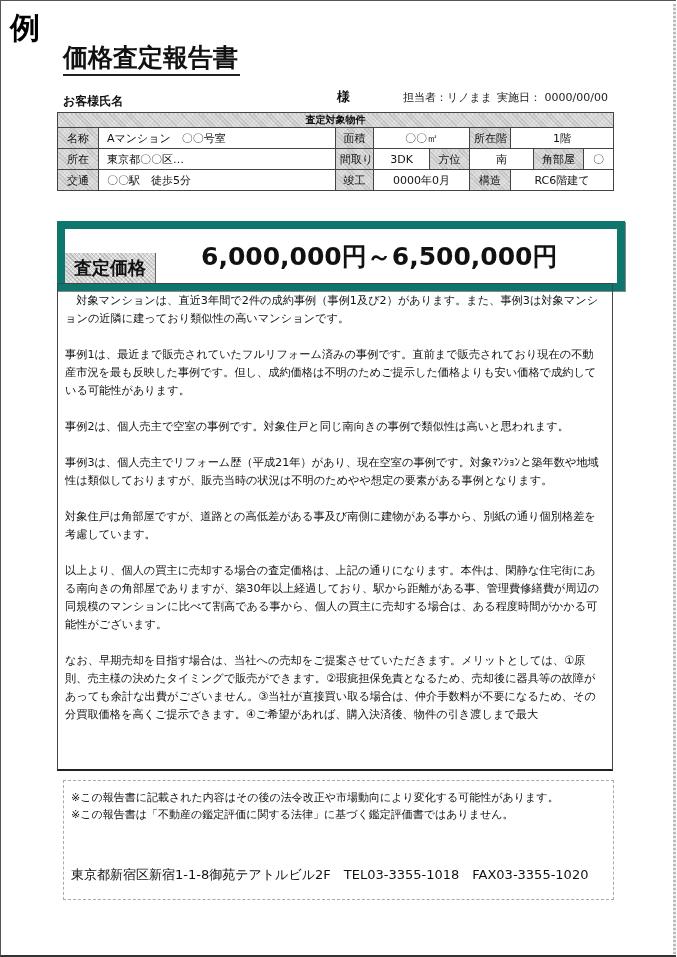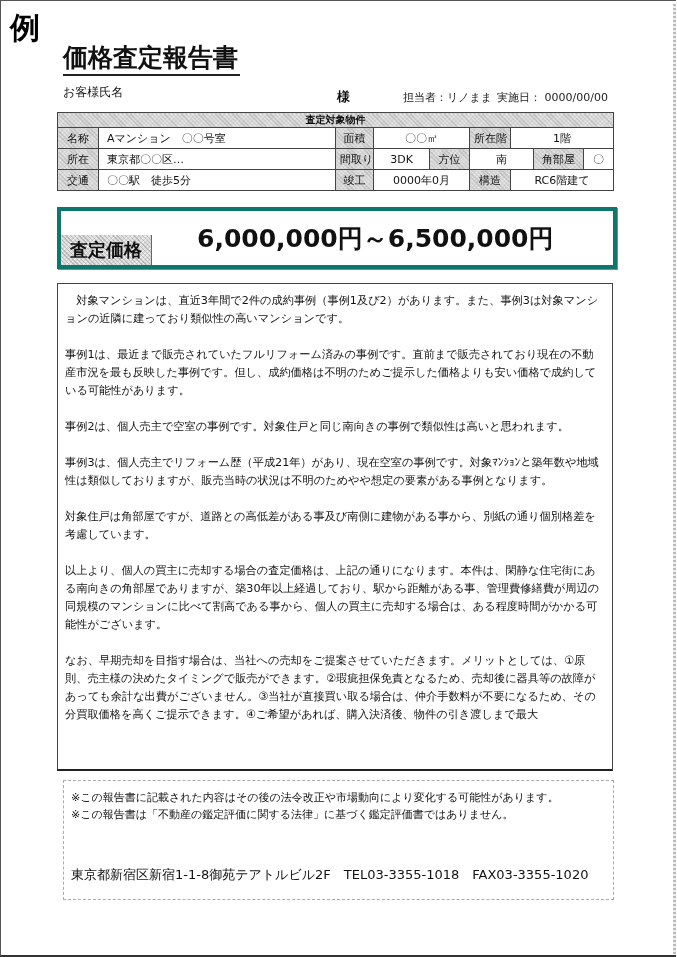--- a/index.html
+++ b/index.html
@@ -23,38 +23,38 @@
     margin-top: 24px;
   }
   .rei {
     position: absolute; left: 10px; top: 8px; font-size: 30px; font-weight: bold;
     letter-spacing: -1px; color: #000;
   }
   .title {
     position: absolute; left: 63px; top: 42px; font-size: 25px; font-weight: bold;
     border-bottom: 2px solid #222; line-height: 32px; padding-right: 2px;
   }
-  .customer-label { position: absolute; left: 63px; top: 84px; font-size: 12px; font-weight: normal; }
+  .customer-label { position: absolute; left: 63px; top: 93px; font-size: 12px; font-weight: bold; }
   .sama { position: absolute; left: 337px; top: 88px; font-size: 13px; font-weight: bold; }
   .staff { position: absolute; left: 403px; top: 90px; font-size: 11px; color: #222; }
   .date { position: absolute; left: 497px; top: 90px; font-size: 11px; color: #222; }
 
   table.prop {
     position: absolute; left: 57px; top: 112px; width: 556px;
     border-collapse: collapse; font-size: 11px; table-layout: fixed;
   }
   table.prop td { border: 1px solid #444; height: 20px; padding: 0 4px; white-space: nowrap; overflow: hidden; }
   table.prop td.head { height: 13px; text-align: center; font-weight: bold; font-size: 10px; }
   table.prop td.lbl { text-align: center; }
   table.prop td.val-c { text-align: center; }
   table.prop td.val-l { text-align: left; padding-left: 8px; margin-left: 13px; }
 
   .price-box {
-    position: absolute; left: 57px; top: 207px; width: 552px; height: 54px;
-    border: 4px solid #0f766e; display: flex; box-shadow: 1px 1px 0 #888;
+    position: absolute; left: 57px; top: 221px; width: 552px; height: 54px;
+    border: 8px solid #0f766e; display: flex; box-shadow: 1px 1px 0 #888;
   }
   .price-label {
     width: 90px; display: flex; align-items: center; justify-content: center;
     font-size: 18px; font-weight: bold; border-right: 1px solid #666;
   }
   .price-value {
     flex: 1; display: flex; align-items: center; padding-left: 45px;
     font-family: "DejaVu Sans", sans-serif; font-size: 25px; font-weight: bold; letter-spacing: 0px;
   }
 

